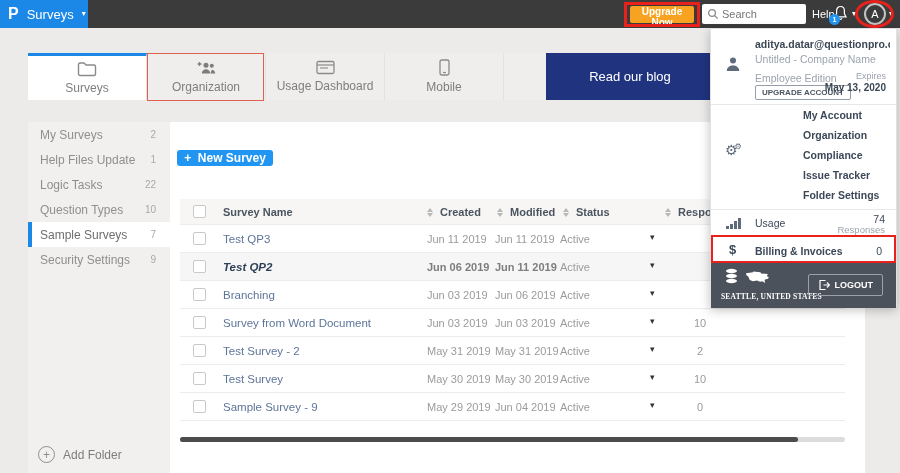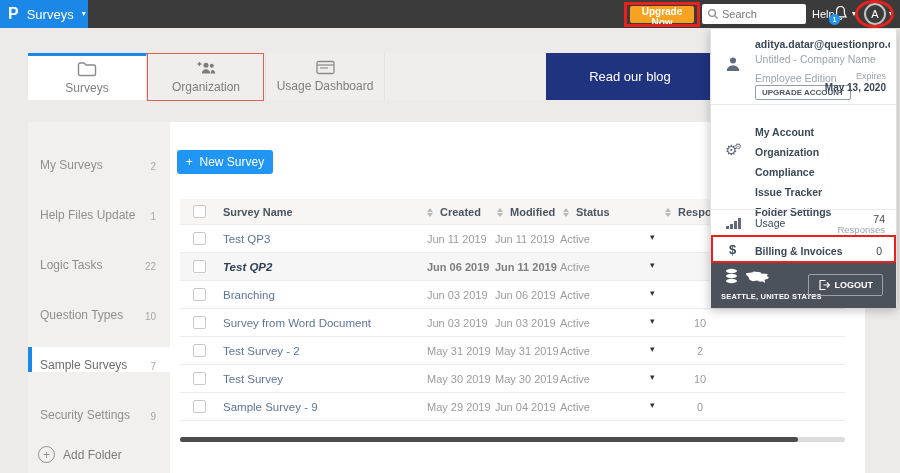--- a/index.html
+++ b/index.html
@@ -47,33 +47,33 @@
   .tab.active{background:#fff;border-top:3px solid var(--brand-blue);padding-top:0;}
   .tab-label{font-size:12px;color:#7e7e7e;}
   .blog-btn{position:absolute;left:546px;top:53px;width:168px;height:47px;background:var(--blog-navy);
     color:#fff;font-size:13px;border:none;cursor:pointer;}
 
   
   .card{position:absolute;left:28px;top:122px;width:837px;height:351px;background:#fff;}
 
   
   .sidebar{position:absolute;left:0;top:0;width:142px;height:351px;background:#f1f0ee;}
-  .sb-item{position:relative;height:25px;display:flex;align-items:flex-end;padding:0 14px 0 12px;cursor:pointer;margin-top:25px;}
+  .sb-item{position:relative;height:25px;display:flex;align-items:center;padding:0 14px 0 12px;cursor:pointer;}
   .sb-item.active{background:#fff;border-left:4px solid var(--brand-blue);padding-left:8px;}
   .sb-label{font-size:12px;color:#8f8f8f;flex:1;}
   .sb-item.active .sb-label{color:#6e6e6e;}
   .sb-count{font-size:10px;color:#a8a8a8;}
   .add-folder{position:absolute;left:10px;top:324px;display:flex;align-items:center;gap:8px;cursor:pointer;}
   .add-folder-circle{width:17px;height:17px;border:1.5px solid #8f8f8f;border-radius:50%;color:#8f8f8f;
     font-size:12px;display:flex;align-items:center;justify-content:center;line-height:1;}
   .add-folder-label{font-size:12px;color:#7d7d7d;}
 
   
-  .new-survey-btn{position:absolute;left:149px;top:28px;width:96px;height:24px;background:var(--button-blue);
-    border:none;border-radius:3px;color:#fff;font-size:12px;font-weight:normal;cursor:pointer;}
+  .new-survey-btn{position:absolute;left:149px;top:28px;width:96px;height:16px;background:var(--button-blue);
+    border:none;border-radius:3px;color:#fff;font-size:12px;font-weight:bold;cursor:pointer;}
   .table{position:absolute;left:152px;top:77px;width:665px;}
   .thead{position:relative;height:26px;background:#f7f6f5;border-bottom:1px solid #ececec;}
   .thead .hname{position:absolute;left:43px;top:7px;font-size:11px;font-weight:bold;color:#4a5560;}
   .hgroup{position:absolute;top:7px;display:flex;align-items:center;}
   .hgroup .hlabel{font-size:11px;font-weight:bold;color:#4a5560;}
   .h-created{left:247px;} .h-modified{left:317px;} .h-status{left:383px;} .h-response{left:485px;}
   .sort{display:inline-flex;flex-direction:column;gap:1px;margin-right:7px;}
   .sort i{display:block;width:0;height:0;border-left:3px solid transparent;border-right:3px solid transparent;}
   .sort .up{border-bottom:4px solid #b8b8b8;}
   .sort .dn{border-top:4px solid #b8b8b8;}
@@ -100,39 +100,39 @@
   .panel .divider{position:absolute;left:0;width:100%;height:1px;background:#e8e8e8;}
   .p-person{position:absolute;left:13px;top:26px;}
   .p-email{position:absolute;left:44px;top:9px;width:135px;font-size:10.5px;font-weight:bold;color:#3b4754;
     white-space:nowrap;overflow:hidden;}
   .p-company{position:absolute;left:44px;top:24px;font-size:10.5px;color:#9ba3ad;}
   .p-edition{position:absolute;left:44px;top:43px;font-size:10.5px;color:#9ba3ad;}
   .p-upgrade{position:absolute;left:44px;top:56px;height:15px;padding:0 6px;background:#fff;
     border:1px solid #959ea8;border-radius:2px;font-size:8px;font-weight:bold;color:#4a5563;cursor:pointer;}
   .p-expires-label{position:absolute;right:10px;top:42px;font-size:9px;color:#9ba3ad;text-align:right;}
   .p-expires-date{position:absolute;right:10px;top:53px;font-size:10px;font-weight:bold;color:#3b4754;text-align:right;}
-  .p-menu{position:absolute;left:0;top:93px;width:100%;}
+  .p-menu{position:absolute;left:0;top:76px;width:100%;padding-left:48px;}
   .p-menu-item{height:20px;line-height:20px;padding-left:44px;font-size:10.5px;font-weight:bold;
     color:#3c4858;cursor:pointer;}
   .p-gears{position:absolute;left:14px;top:113px;font-size:14px;color:#5f6b7a;font-family:"DejaVu Sans",sans-serif;}
   .p-gears .g2{font-size:8px;vertical-align:super;margin-left:-3px;}
   .p-usage{position:absolute;left:0;top:182px;width:100%;height:26px;cursor:pointer;}
   .usage-bars{position:absolute;left:15px;top:7px;display:flex;align-items:flex-end;gap:1.5px;}
   .usage-bars b{display:block;width:2.5px;background:#5f6b7a;}
   .p-usage-label{position:absolute;left:44px;top:6px;font-size:10.5px;font-weight:normal;color:#3c4858;}
   .p-usage-value{position:absolute;right:11px;top:2px;font-size:10.5px;color:#3c4858;text-align:right;}
   .p-usage-unit{position:absolute;right:11px;top:13px;font-size:9.5px;color:#9ba3ad;text-align:right;}
   .p-billing{position:absolute;left:0;top:208px;width:100%;height:26px;cursor:pointer;}
   .p-dollar{position:absolute;left:18px;top:5px;font-size:13px;font-weight:bold;color:#3c4858;}
   .p-billing-label{position:absolute;left:44px;top:8px;font-size:10.5px;font-weight:bold;color:#3c4858;}
   .p-billing-value{position:absolute;right:14px;top:8px;font-size:10.5px;color:#3c4858;}
   .p-footer{position:absolute;left:0;top:234px;width:100%;height:45px;background:var(--footer-slate);}
   .f-stack{position:absolute;left:12px;top:5px;}
   .f-map{position:absolute;left:34px;top:7px;}
-  .f-location{position:absolute;left:10px;top:29px;font-size:7.5px;font-weight:bold;color:#fff;letter-spacing:.2px;}
+  .f-location{position:absolute;left:10px;top:29px;font-size:7.5px;font-weight:bold;color:#fff;letter-spacing:.2px;font-family:Liberation Serif, serif;}
   .f-logout{position:absolute;right:13px;top:11px;height:22px;padding:0 9px;background:transparent;
     border:1px solid #99a1ab;border-radius:2px;color:#fff;font-size:9px;font-weight:bold;
     display:flex;align-items:center;gap:5px;cursor:pointer;}
 </style>
 </head>
 <body>
 
 <div id="app">
 
   <div class="topbar">
@@ -183,20 +183,27 @@
         </svg>
       <span class="tab-label">Organization</span>
     </div>
     <div class="tab">
       <svg width="19" height="15" viewBox="0 0 19 15">
           <rect x="1" y="1.5" width="17" height="12" rx="1.5" fill="none" stroke="#8a8a8a" stroke-width="1.3"></rect>
           <line x1="1" y1="5" x2="18" y2="5" stroke="#8a8a8a" stroke-width="1.2"></line>
           <line x1="4" y1="8" x2="12" y2="8" stroke="#8a8a8a" stroke-width="1.1"></line>
         </svg>
       <span class="tab-label">Usage Dashboard</span>
+    </div>
+    <div class="tab">
+      <svg width="11" height="17" viewBox="0 0 11 17">
+          <rect x="1" y="1" width="9" height="15" rx="1.8" fill="none" stroke="#8a8a8a" stroke-width="1.3"></rect>
+          <line x1="4" y1="13.5" x2="7" y2="13.5" stroke="#8a8a8a" stroke-width="1.2"></line>
+        </svg>
+      <span class="tab-label">Mobile</span>
     </div>
   </div>
   <button class="blog-btn">Read our blog</button>
 
   <div class="card">
     <div class="sidebar">
       <div>
           <div class="sb-item">
             <span class="sb-label">My Surveys</span>
             <span class="sb-count">2</span>

